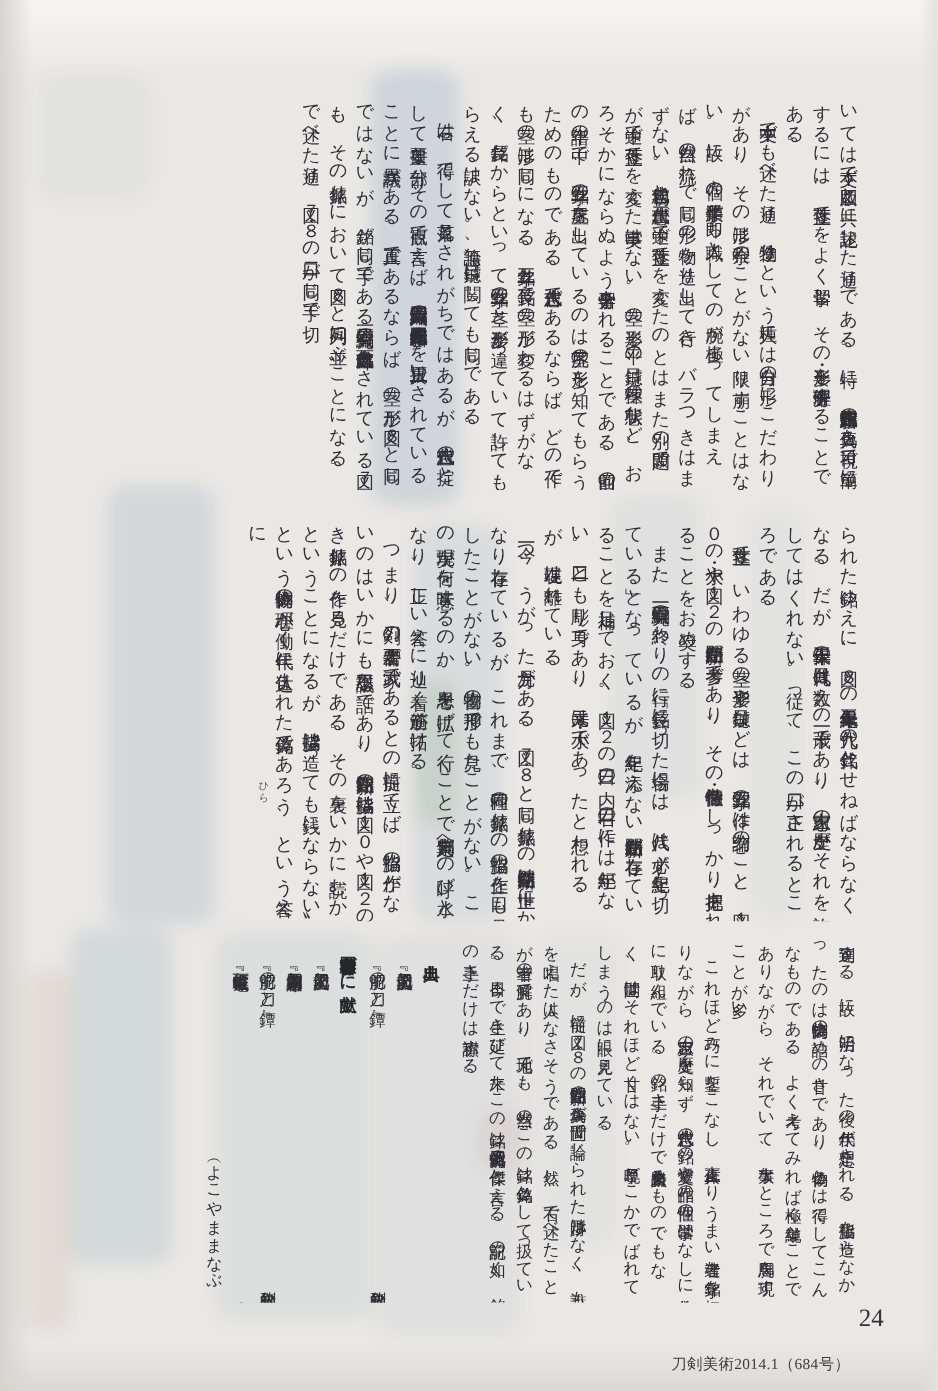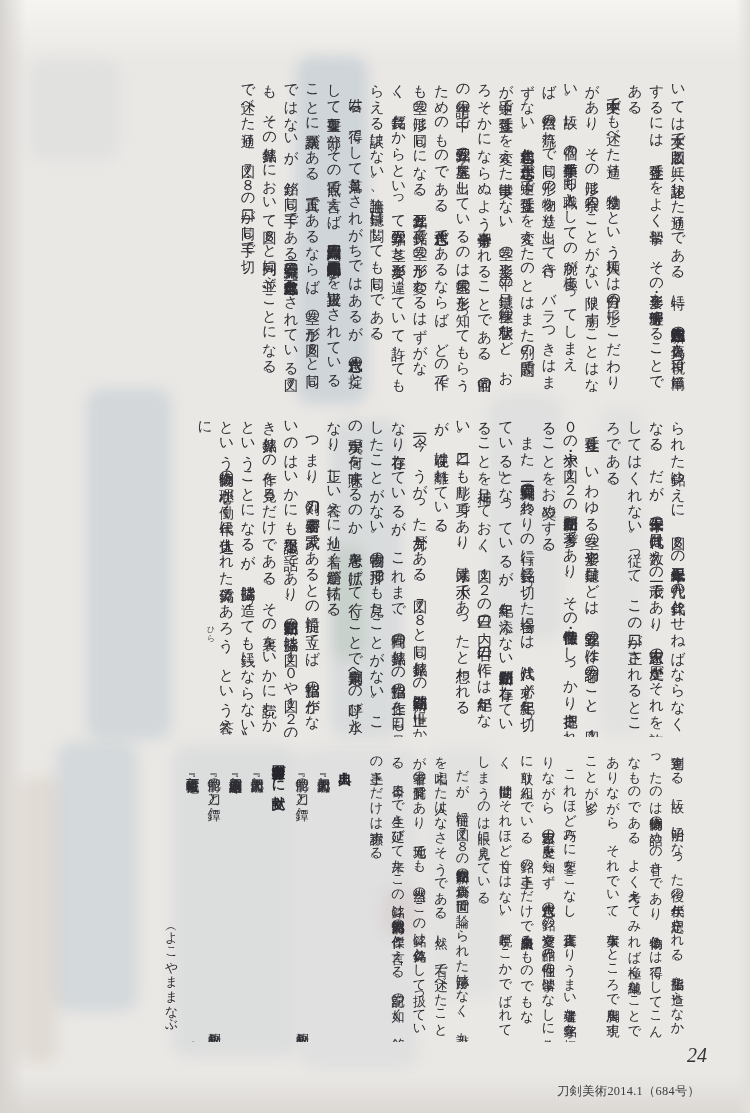--- a/index.html
+++ b/index.html
@@ -66,25 +66,25 @@
   }
 
   .furigana{
     position:absolute; left:206px; top:620px;
     writing-mode:vertical-rl;
     font-size:8px; line-height:9px;
     color:#4a4a50; z-index:3;
   }
   .footer-journal{
     position:absolute; left:537px; top:1083px;
-    font-size:12.3px; color:#3c3b40; letter-spacing:.3px; z-index:2;margin-left:20px;
+    font-size:12.3px; color:#3c3b40; letter-spacing:.3px; z-index:2;
   }
   .page-num{
     position:absolute; left:687px; top:1044px;
-    font-size:20px; color:#333138; z-index:2;font-style:italic;
+    font-size:20px; color:#333138; z-index:2;
   }
 </style>
 </head>
 <body>
 
 <div class="page">
 
   <div class="blob" id="blobA"></div>
   <div class="blob" id="blobB"></div>
   <div class="blob" id="blobC"></div>

